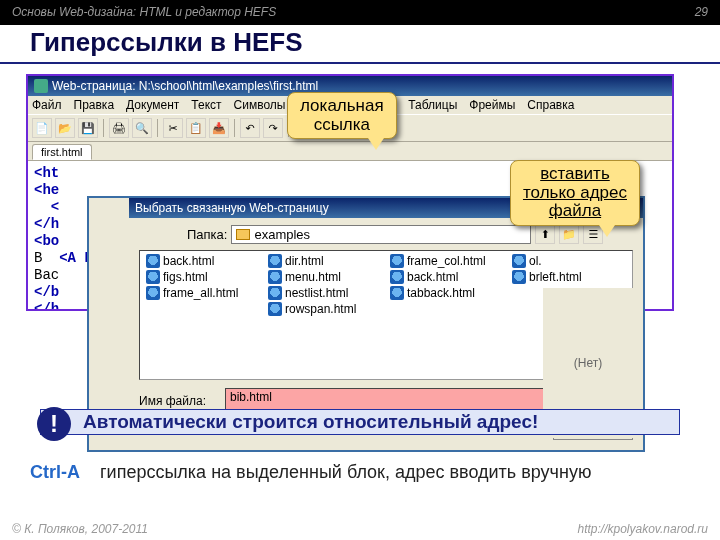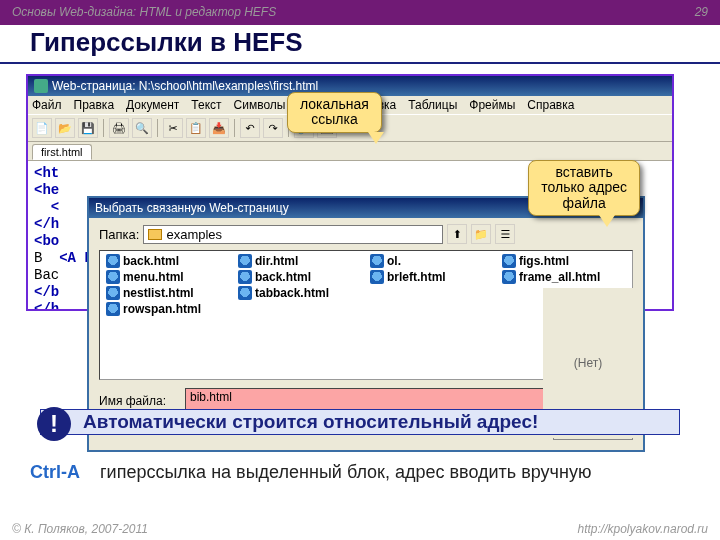--- a/index.html
+++ b/index.html
@@ -7,21 +7,21 @@
     margin: 0;
     width: 720px;
     height: 540px;
     font-family: Arial, sans-serif;
     background: #fff;
     position: relative;
     overflow: hidden;
   }
   .page-header {
     height: 25px;
-    background: #701a75;
+    background: #000000;
     color: #999;
     font-size: 12px;
     font-style: italic;
     padding: 5px 12px 0 12px;
     display: flex;
     justify-content: space-between;
     text-align: right;
   }
   .page-title {
     font-size: 26px;
@@ -106,30 +106,31 @@
   .code-area .str { color: #090; }
   .hl-yellow { background: #ffd24a; }
   .dialog {
     position: absolute;
     left: 65px; top: 122px;
     width: 558px;
     border: 2px solid #3a6ea5;
     background: #ece9d8;
     font-size: 11px;
     z-index: 5;
+    padding-left: 40px;
   }
   .dialog .titlebar { background: linear-gradient(#0a246a, #3a6ea5); }
   .dlg-top {
     display: flex;
     align-items: center;
     gap: 4px;
     padding: 6px 10px;
     font-size: 13px;
   }
-  .dlg-top label { font-family: sans-serif; }
+  .dlg-top label { font-family: sans-serif; margin-left: 48px; }
   .dlg-folder {
     background: #fff;
     border: 1px solid #7a7a7a;
     padding: 1px 4px;
     width: 300px;
     display: flex;
     align-items: center;
     gap: 4px;
   }
   .folder-icon { width: 14px; height: 11px; background: #f6c75a; border: 1px solid #b57c00; }
@@ -149,21 +150,20 @@
     column-gap: 4px;
   }
   .file-item {
     display: flex;
     align-items: flex-start;
     gap: 3px;
     font-size: 12px;
     padding: 1px 2px;
     white-space: nowrap;
     overflow: hidden;
-    font-weight: bold;
   }
   .file-icon {
     width: 14px; height: 14px;
     background: radial-gradient(circle at 50% 45%, #6bb4f0 45%, #1a5fb4 45%);
     border-radius: 2px;
     flex-shrink: 0;
   }
   .dlg-bottom {
     display: grid;
     grid-template-columns: 80px 1fr 80px;
@@ -198,21 +198,21 @@
     align-items: center;
     justify-content: center;
     z-index: 6;
   }
   .callout {
     position: absolute;
     background: #ffe48a;
     border: 1px solid #b09030;
     border-radius: 8px;
     padding: 4px 12px;
-    font-size: 14px;
+    font-size: 17px;
     text-align: center;
     z-index: 20;
     box-shadow: 3px 3px 5px rgba(0,0,0,0.5);
     line-height: 1.1;
   }
   .callout::after {
     content: "";
     position: absolute;
     width: 0; height: 0;
   }
@@ -365,20 +365,24 @@
           <div class="file-item">
             <span class="file-icon"></span>
             <span>back.html</span>
           </div>
           <div class="file-item">
             <span class="file-icon"></span>
             <span>dir.html</span>
           </div>
           <div class="file-item">
             <span class="file-icon"></span>
+            <span>frame_col.html</span>
+          </div>
+          <div class="file-item">
+            <span class="file-icon"></span>
             <span>ol.</span>
           </div>
           <div class="file-item">
             <span class="file-icon"></span>
             <span>figs.html</span>
           </div>
           <div class="file-item">
             <span class="file-icon"></span>
             <span>menu.html</span>
           </div>
@@ -418,21 +422,21 @@
       <div class="txtbox">bib.html</div>
       <div class="btn">Открыть</div>
       <span></span>
       <span></span>
       <div class="btn">Отмена</div>
     </div>
   </div>
 
   <div class="callout callout1" style="white-space:pre-line;">локальная
 ссылка</div>
-  <div class="callout callout2" style="white-space:pre-line;">вставить
+  <div class="callout callout2" style="white-space:pre-line;text-decoration:underline;">вставить
 только адрес
 файла</div>
 
   <div class="note-bar">
     <div class="note-bang">!</div>
     <div class="note-text">Автоматически строится относительный адрес!</div>
   </div>
 
 </div>
 

